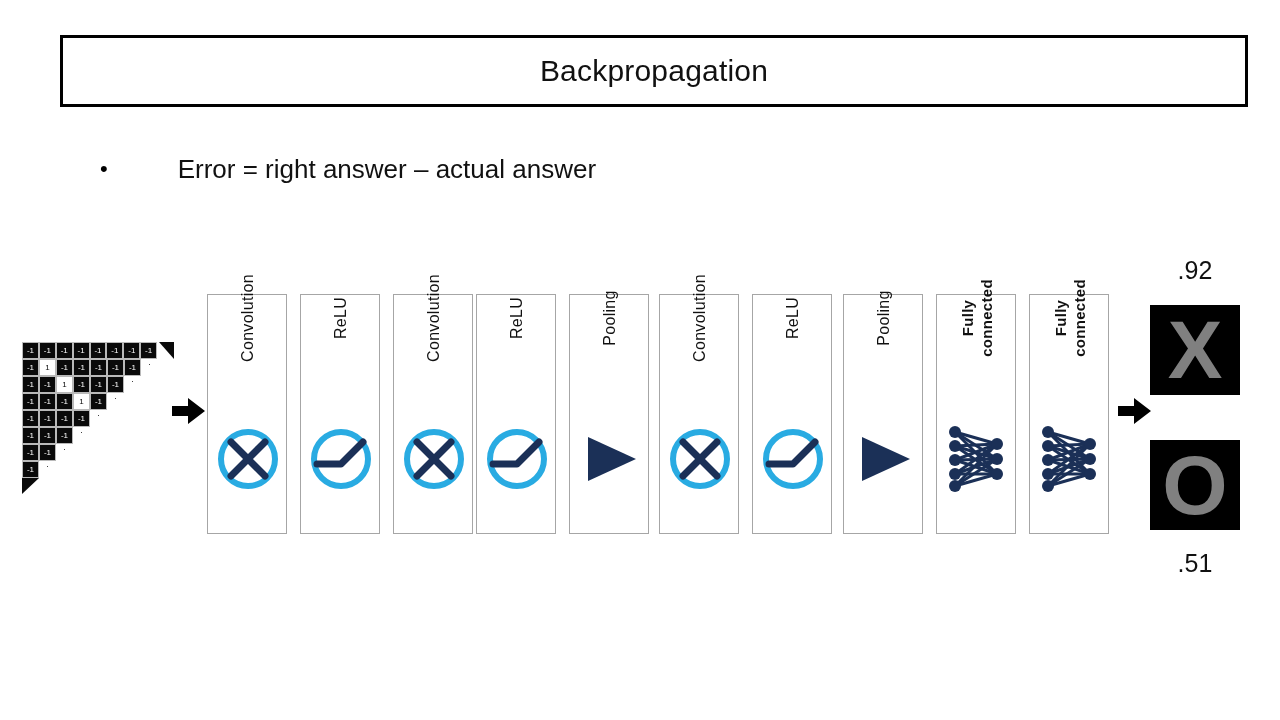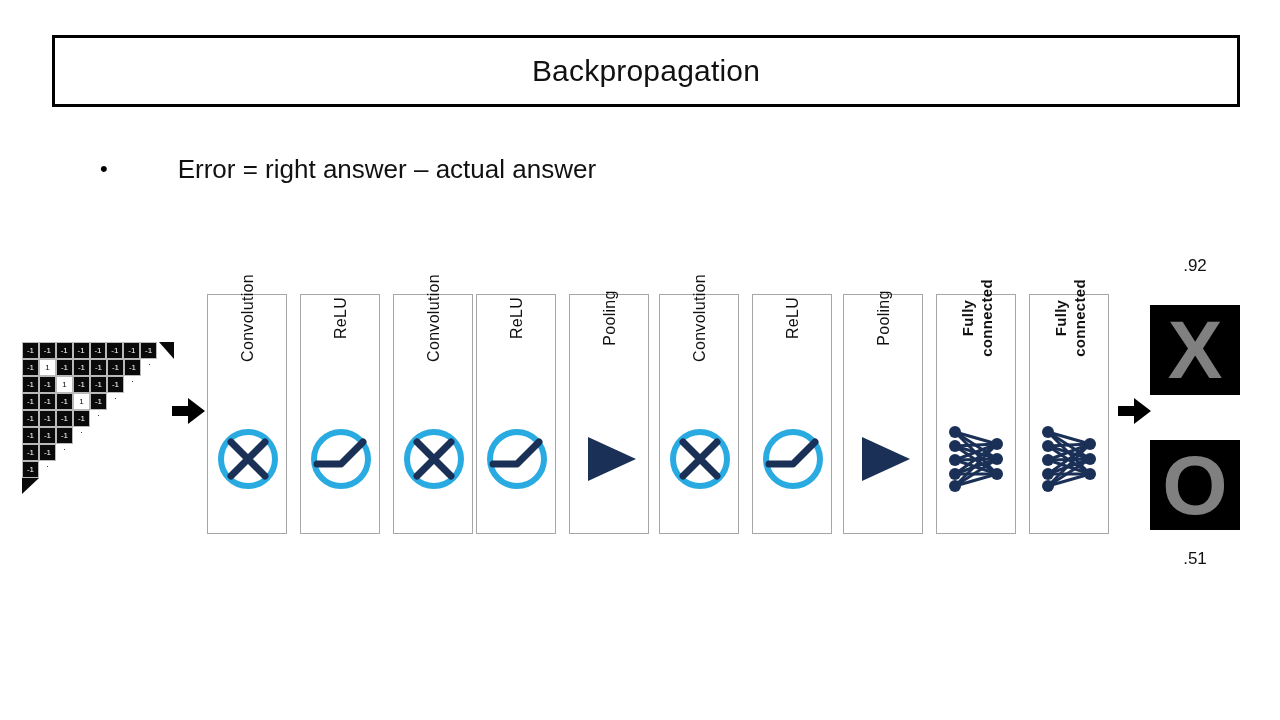--- a/index.html
+++ b/index.html
@@ -5,21 +5,21 @@
   html,body{margin:0;padding:0;}
   body{
     width:1280px;height:720px;background:#ffffff;overflow:hidden;
     font-family:"Liberation Sans",sans-serif;color:#000;
     position:relative;
   }
   #slide{position:absolute;inset:0;}
 
   
   #title-box{
-    position:absolute;left:52px;top:35px;width:1188px;height:72px;
+    position:absolute;left:60px;top:35px;width:1188px;height:72px;
     border:3px solid #000;background:#fff;box-sizing:border-box;
     display:flex;align-items:center;justify-content:center;
   }
   #title-text{
     font-size:30px;font-weight:400;letter-spacing:.2px;color:#111;
     font-family:"Liberation Sans",sans-serif;
   }
 
   
   #bullet-row{
@@ -88,21 +88,21 @@
     position:absolute;left:1150px;width:90px;height:90px;background:#000;
     display:flex;align-items:center;justify-content:center;
   }
   .out-glyph{
     color:#808080;font-size:82px;line-height:82px;font-weight:700;
     font-family:"Liberation Sans",sans-serif;
   }
   .out-glyph.o-glyph{font-size:84px;}
   .out-value{
     position:absolute;left:1150px;width:90px;text-align:center;
-    font-size:17px;color:#111;font-family:"Liberation Sans",sans-serif;
+    font-size:25px;color:#111;font-family:"Liberation Sans",sans-serif;
   }
   #out-value-top{top:256px;}
   #out-value-bottom{top:549px;}
   #out-img-x{top:305px;}
   #out-img-o{top:440px;}
 </style>
 </head>
 <body>
 
 <div id="slide">

